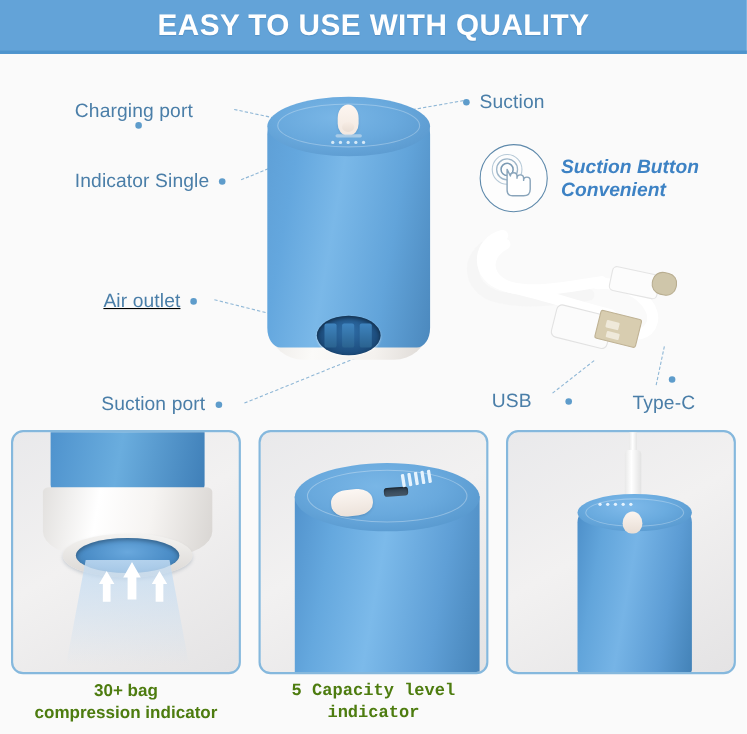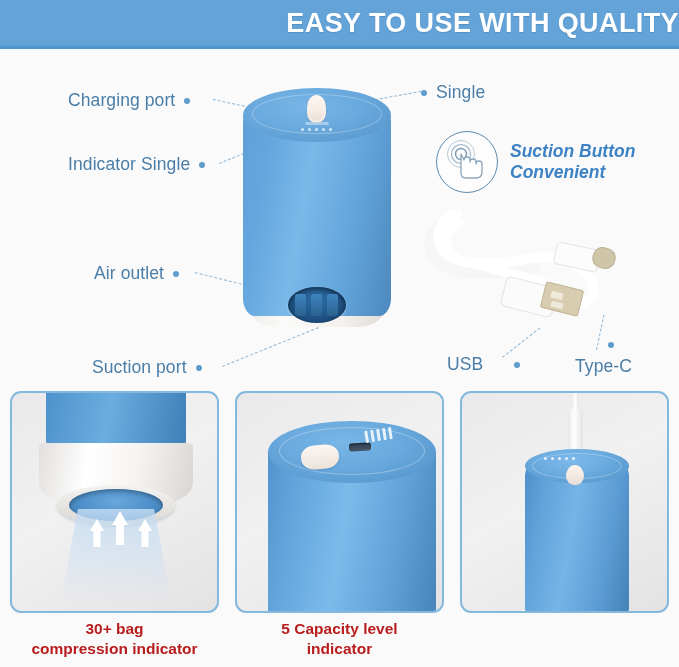--- a/index.html
+++ b/index.html
@@ -9,21 +9,21 @@
     font-family: "Liberation Sans", sans-serif;
     overflow: hidden;
   }
   #page { position: relative; width: 679px; height: 667px; background: #fafafa; }
 
   
   .banner {
     position: absolute; left: 0; top: 0; width: 679px; height: 49px;
     background: #63a3d8;
     border-bottom: 3px solid #4e94cd;
-    display: flex; align-items: center; justify-content: flex-end;
+    display: flex; align-items: center; justify-content: center;
   }
   .banner-title {
     color: #ffffff; font-size: 27px; font-weight: bold;
     letter-spacing: 0.4px; white-space: nowrap;
     text-shadow: 0 1px 1px rgba(40,90,140,.25);
   }
 
   
   .callout { position: absolute; display: flex; align-items: center; white-space: nowrap; }
   .callout .txt { color: #4a7ea8; font-size: 17.5px; font-weight: 400; letter-spacing: .1px; }
@@ -104,21 +104,21 @@
 
   
   .card {
     position: absolute; top: 391px; height: 222px;
     border: 2px solid #85b8dd; border-radius: 11px;
     background: linear-gradient(150deg,#e9e9eb 0%, #f2f1f1 45%, #e4e3e4 100%);
     overflow: hidden;
   }
   .caption {
     position: absolute; top: 619px; text-align: center;
-    color: #b91c1c; font-size: 15.5px; font-weight: bold; line-height: 1.28;
+    color: #4d7c0f; font-size: 15.5px; font-weight: bold; line-height: 1.28;
   }
 
   
   .c1-body { position:absolute; left:34px; top:-8px; width:140px; height:62px;
     background: linear-gradient(100deg,#4e92cd,#6aadde 45%,#3f7fb8); border-radius: 0 0 6px 6px;}
   .c1-white { position:absolute; left:27px; top:50px; width:154px; height:62px;
     background: linear-gradient(100deg,#e2e0de,#ffffff 32%, #f6f4f2 62%, #d8d5d2);
     border-radius: 6px 6px 40px 40px / 4px 4px 22px 22px;}
   .c1-ring { position:absolute; left:45px; top:92px; width:118px; height:40px; border-radius:50%;
     background: linear-gradient(180deg,#f4f3f1,#dad7d4); box-shadow: 0 2px 3px rgba(90,110,130,.25);}
@@ -178,39 +178,39 @@
   </div>
 
   <div class="lead" style="left:213px; top:99px; width:52px; transform: rotate(12deg);"></div>
   <div class="lead" style="left:219px; top:163px; width:36px; transform: rotate(-22deg);"></div>
   <div class="lead" style="left:195px; top:272px; width:78px; transform: rotate(14deg);"></div>
   <div class="lead" style="left:222px; top:366px; width:114px; transform: rotate(-22deg);"></div>
   <div class="lead" style="left:370px; top:100px; width:52px; transform: rotate(-10deg);"></div>
   <div class="lead" style="left:502px; top:357px; width:48px; transform: rotate(-38deg);"></div>
   <div class="lead" style="left:596px; top:350px; width:36px; transform: rotate(-78deg);"></div>
 
-  <div class="callout left" style="left:68px; top:90px;">
+  <div class="callout left" style="left:68px; top:90px;flex-direction:column;">
     <span class="txt">Charging port</span>
     <span class="dot"></span>
   </div>
   <div class="callout left" style="left:68px; top:154px;">
     <span class="txt">Indicator Single</span>
     <span class="dot"></span>
   </div>
-  <div class="callout left" style="left:94px; top:263px;">
+  <div class="callout left" style="left:94px; top:263px;text-decoration:underline;">
     <span class="txt">Air outlet</span>
     <span class="dot"></span>
   </div>
   <div class="callout left" style="left:92px; top:357px;">
     <span class="txt">Suction port</span>
     <span class="dot"></span>
   </div>
   <div class="callout right" style="left:421px; top:82px;">
     <span class="dot"></span>
-    <span class="txt">Single</span>
+    <span class="txt">Suction</span>
   </div>
   <div class="callout right" style="left:447px; top:354px;gap:22px;">
     <span class="txt">USB</span>
     <span class="dot" style="margin-right:0;margin-left:9px;"></span>
   </div>
   <div class="callout right" style="left:575px; top:356px;">
     <span class="txt">Type-C</span>
   </div>
   <span class="dot" style="position:absolute; left:608px; top:342px;"></span>
 
@@ -298,21 +298,21 @@
     <div class="c2-btn"></div>
     <div class="c2-slot"></div>
     <div class="c2-bars">
       <i></i>
         <i></i>
         <i></i>
         <i></i>
         <i></i>
     </div>
   </div>
-  <div class="caption" style="left:235px; width:209px;">
+  <div class="caption" style="left:235px; width:209px;font-family:Liberation Mono, monospace;">
     <div>5 Capacity level</div>
     <div>indicator</div>
   </div>
 
   <div class="card" style="left:460px; width:209px;">
     <div class="c3-wire"></div>
     <div class="c3-plug"></div>
     <div class="c3-base"></div>
     <div class="c3-body"></div>
     <div class="c3-top"></div>

